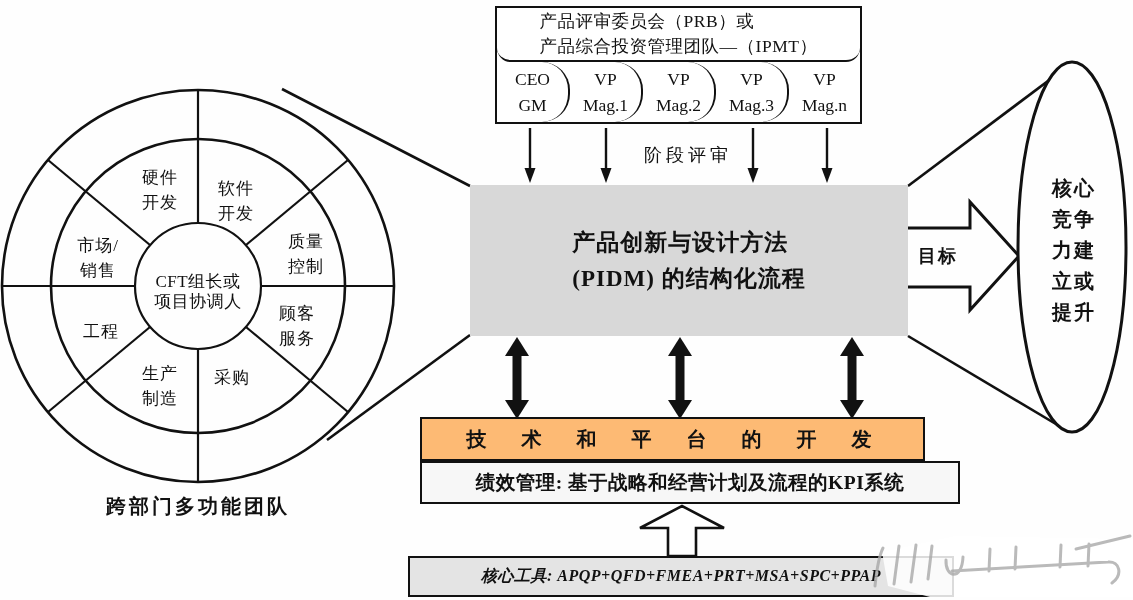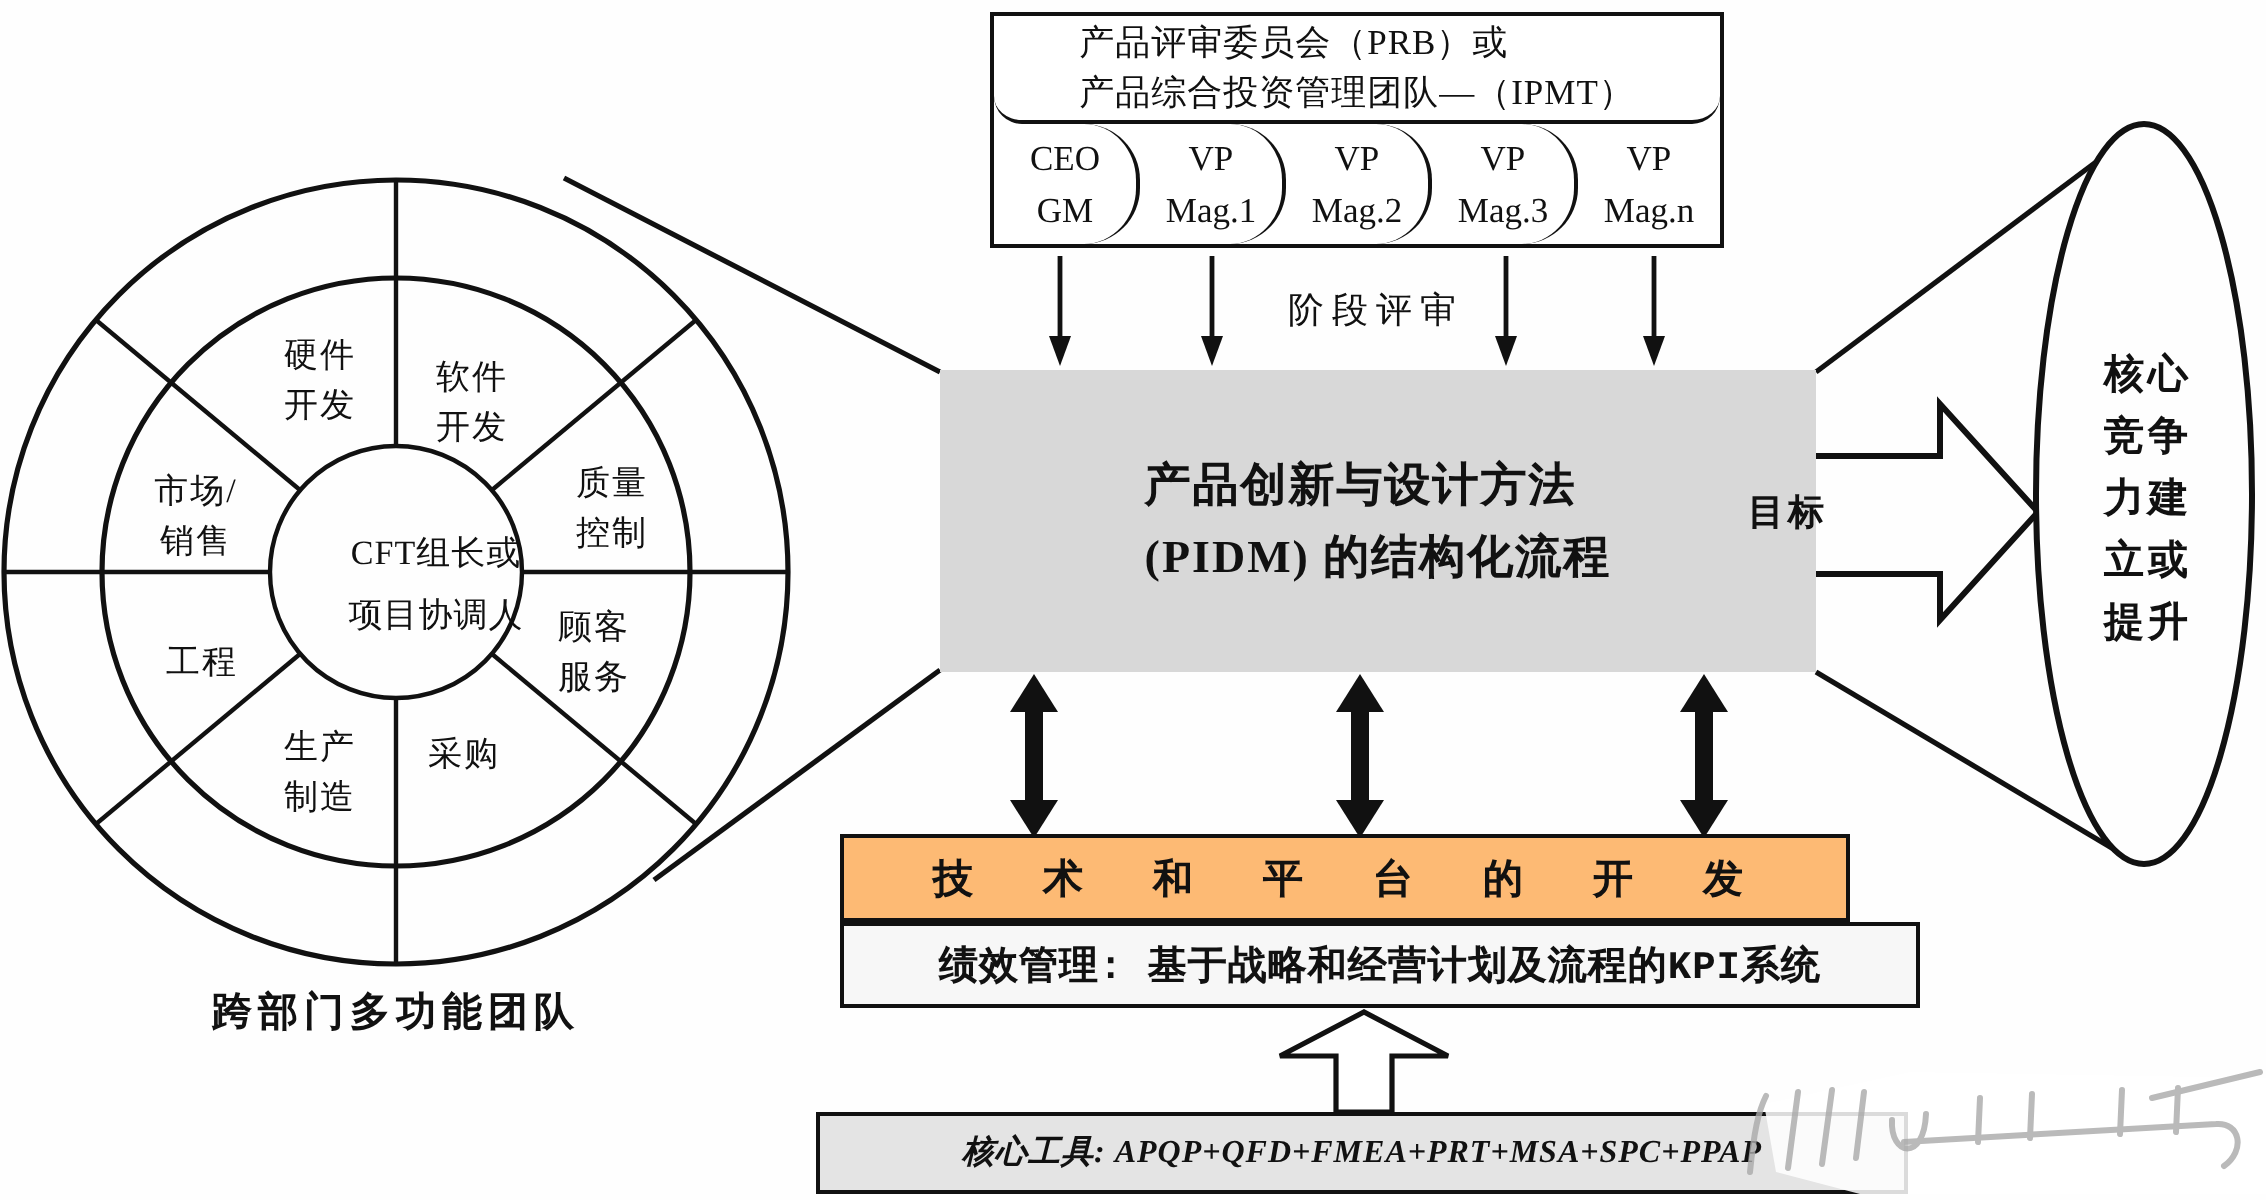--- a/index.html
+++ b/index.html
@@ -7,21 +7,21 @@
     position:relative;width:1133px;height:600px;background:#fefefe;overflow:hidden;
     font-family:"Liberation Serif","DejaVu Serif",serif;color:#111;
   }
   svg{position:absolute;left:0;top:0;}
   #lines-layer{z-index:0;}
   #watermark-layer{z-index:6;pointer-events:none;}
   .lbl{position:absolute;transform:translate(-50%,-50%);text-align:center;z-index:2;}
   [data-bind]{white-space:pre-line;}
   
   .seg{font-size:17px;line-height:25px;letter-spacing:1px;}
-  .cft-center{font-size:17px;line-height:31px;letter-spacing:0.5px;margin-left:20px;}
+  .cft-center{font-size:17px;line-height:20px;letter-spacing:0.5px;}
   .wheel-caption{font-size:20px;font-weight:600;letter-spacing:3px;}
   
   .prb-table{position:absolute;left:495px;top:6px;width:367px;z-index:2;
     border:2.5px solid #111;box-sizing:border-box;background:#fff;}
   .prb-header{height:52px;border-bottom:2.5px solid #111;display:flex;align-items:center;
     justify-content:center;font-size:17.5px;line-height:25px;text-align:left;letter-spacing:0.5px;border-radius:14px;}
   .prb-cols{display:flex;height:60px;}
   .prb-cell{flex:1;border-right:2px solid #111;display:flex;align-items:center;justify-content:center;
     font-size:17.5px;line-height:26px;text-align:center;border-radius:28px;}
   .prb-cell:last-child{border-right:none;}
@@ -31,21 +31,21 @@
     display:flex;align-items:center;justify-content:center;z-index:1;}
   .pidm-text{font-size:23px;font-weight:700;line-height:36px;letter-spacing:1px;}
   .goal-label{font-size:18px;font-weight:700;letter-spacing:2px;z-index:3;}
   .core-comp{font-size:20px;font-weight:600;line-height:31px;letter-spacing:2px;z-index:3;}
   
   .tech-box{position:absolute;left:420px;top:417px;width:505px;height:44px;background:#fdba74;
     border:2.5px solid #111;box-sizing:border-box;display:flex;align-items:center;justify-content:center;z-index:1;}
   .tech-text{font-size:20px;font-weight:600;letter-spacing:7px;word-spacing:16px;}
   .kpi-box{position:absolute;left:420px;top:461px;width:540px;height:43px;background:#f7f7f7;
     border:2.5px solid #111;box-sizing:border-box;display:flex;align-items:center;justify-content:center;z-index:1;}
-  .kpi-text{font-size:19.5px;font-weight:700;letter-spacing:0.5px;font-family:Liberation Mono, monospace;}
+  .kpi-text{font-size:19.5px;font-weight:700;letter-spacing:0.5px;}
   .tools-box{position:absolute;left:408px;top:556px;width:546px;height:41px;background:#e4e4e4;
     border:2.5px solid #111;box-sizing:border-box;display:flex;align-items:center;justify-content:center;z-index:1;}
   .tools-text{font-size:16px;font-weight:600;letter-spacing:0.5px;font-style:italic;}
 </style>
 </head>
 <body>
 
 <div id="stage">
 
   <svg id="lines-layer" width="1133" height="600" viewBox="0 0 1133 600">
@@ -155,21 +155,21 @@
     </div>
   </div>
 
   <div class="lbl stage-review" style="left:688px;top:155px;" data-bind="stage_review.label">阶段评审</div>
 
   <div class="pidm-box">
     <div class="pidm-text" data-bind="pidm_box.text">产品创新与设计方法
 (PIDM) 的结构化流程</div>
   </div>
 
-  <div class="lbl goal-label" style="left:894px;top:256px;font-family:Liberation Mono, monospace;" data-bind="goal_arrow.label">目标</div>
+  <div class="lbl goal-label" style="left:938px;top:256px;font-family:Liberation Mono, monospace;" data-bind="goal_arrow.label">目标</div>
 
   <div class="lbl core-comp" style="left:1074px;top:250px;" data-bind="core_competence.text">核心
 竞争
 力建
 立或
 提升</div>
 
   <div class="tech-box">
     <div class="tech-text" data-bind="tech_platform_box.text">技 术 和 平 台 的 开 发</div>
   </div>

